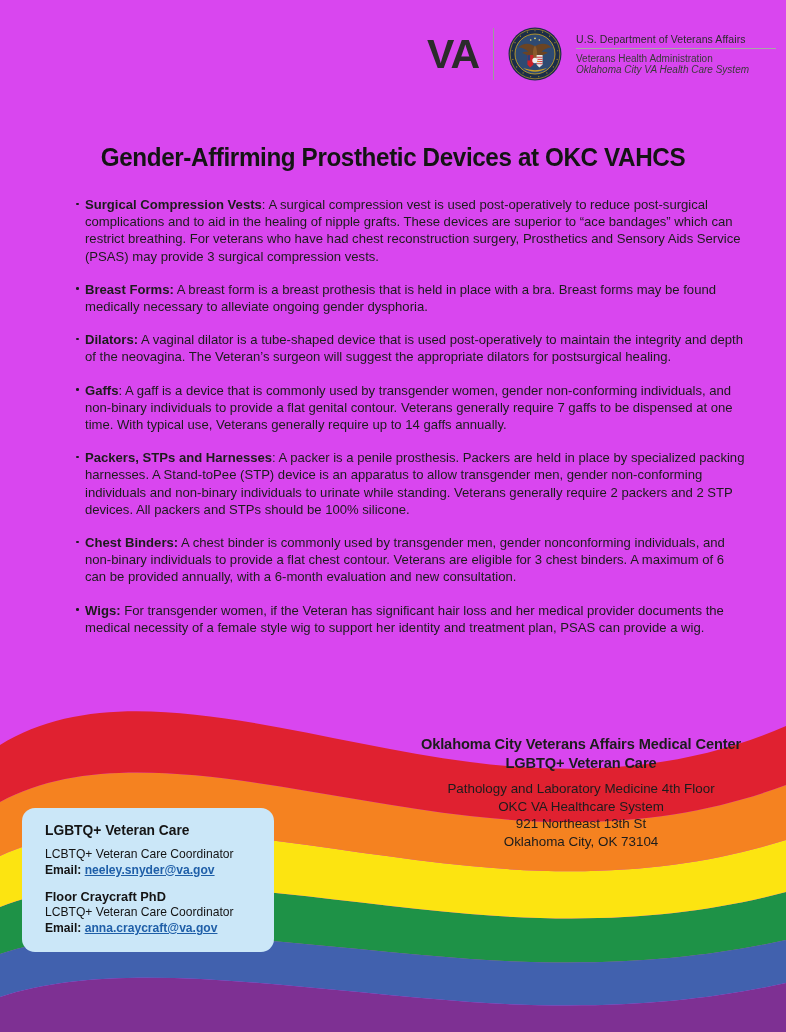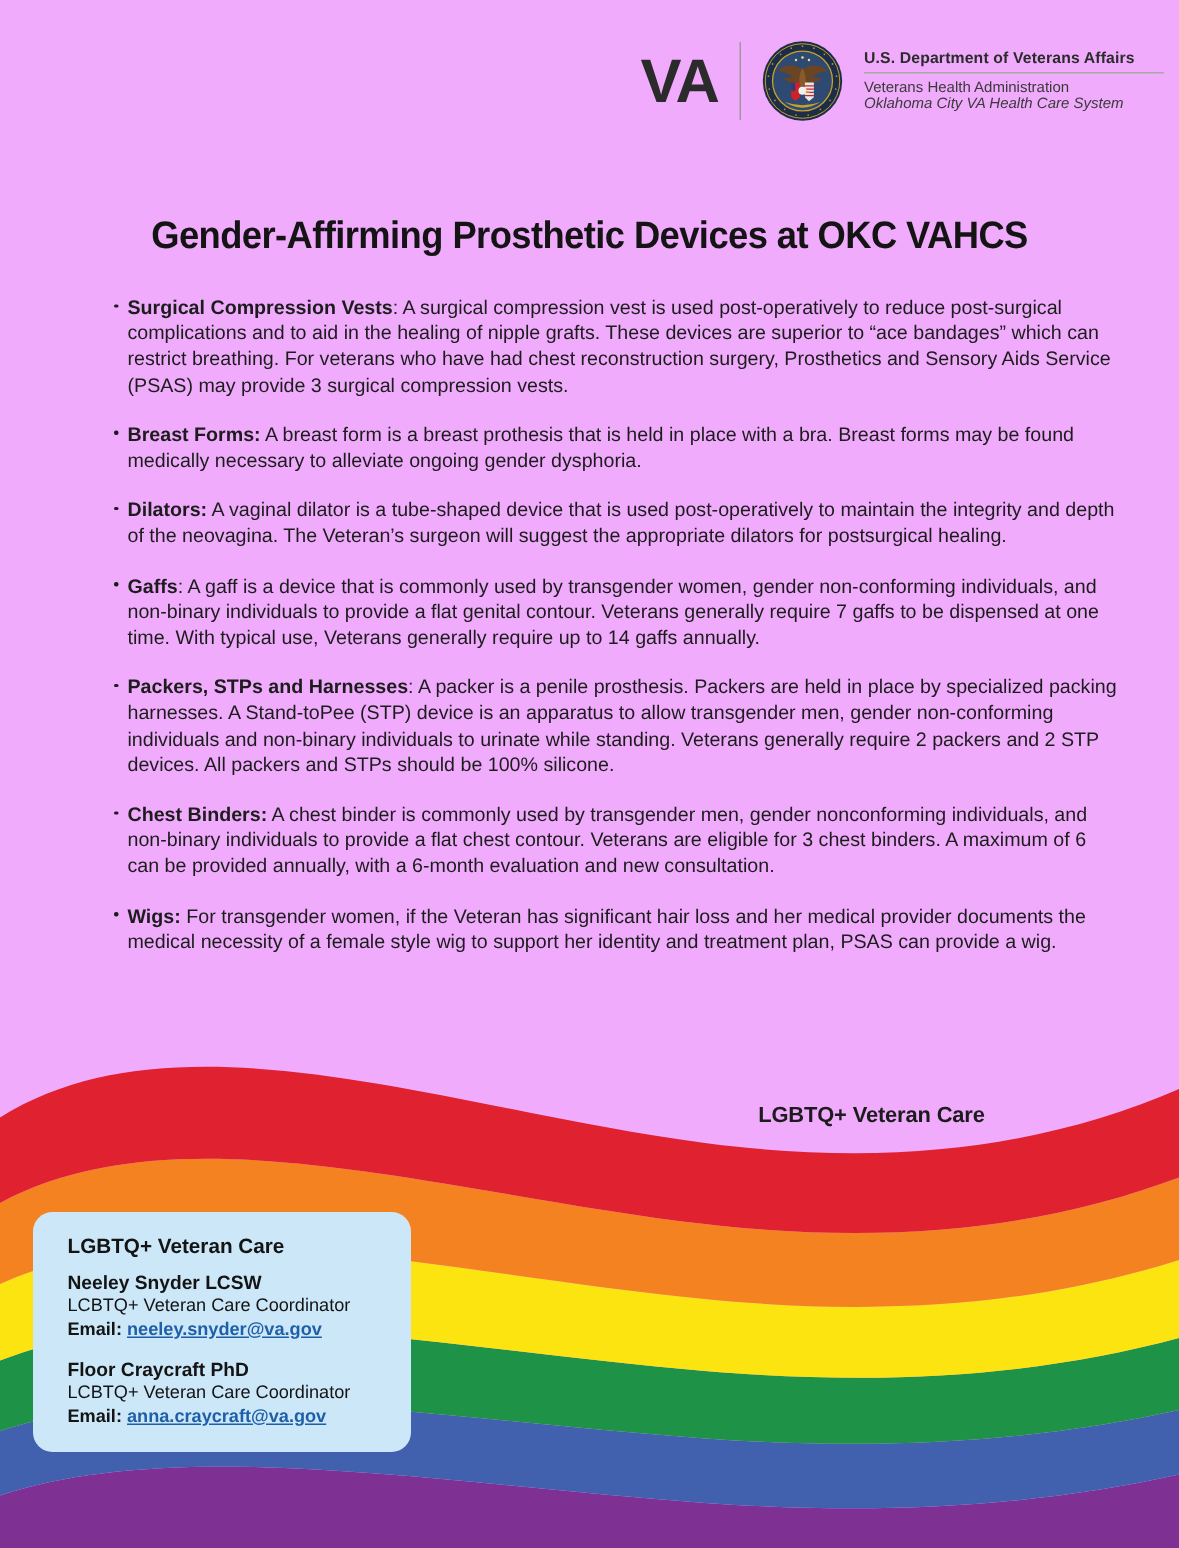--- a/index.html
+++ b/index.html
@@ -10,21 +10,21 @@
   }
   body {
     font-family: "Liberation Sans", sans-serif;
     color: #1a1a1a;
   }
   #page {
     position: relative;
     width: 786px;
     height: 1032px;
     overflow: hidden;
-    background: #f0abfc;
+    background: #d946ef;
   }
 
   
   #header {
     position: absolute;
     top: 18px;
     left: 0;
     width: 786px;
     height: 72px;
     display: flex;
@@ -52,21 +52,21 @@
     width: 54px;
     height: 54px;
     flex: 0 0 54px;
     margin-right: 14px;
   }
   #header-text {
     width: 200px;
   }
   #hdr-line1 {
     font-size: 10.5px;
-    font-weight: bold;
+    font-weight: normal;
     color: #2b2b2b;
     letter-spacing: 0.1px;
     padding-bottom: 3px;
     border-bottom: 1px solid #a8a8a8;
     white-space: nowrap;
   }
   #hdr-line2 {
     font-size: 10px;
     color: #3a3a3a;
     padding-top: 4px;
@@ -293,28 +293,34 @@
 
     <path id="band-purple" d="M0,307 C120,267 300,300 470,312 C600,321 700,312 786,293 L786,342 L0,342 Z" fill="#7E3093"></path>
     <path id="band-blue" d="M0,264 C120,224 300,257 470,269 C600,278 700,269 786,250 L786,293 C700,312 600,321 470,312 C300,300 120,267 0,307 Z" fill="#4161AE"></path>
     <path id="band-green" d="M0,217 C120,170 300,210 470,224 C600,235 700,225 786,202 L786,250 C700,269 600,278 470,269 C300,257 120,224 0,264 Z" fill="#1E9247"></path>
     <path id="band-yellow" d="M0,166 C120,111 300,160 470,176 C600,189 700,177 786,150 L786,202 C700,225 600,235 470,224 C300,210 120,170 0,217 Z" fill="#FCE411"></path>
     <path id="band-orange" d="M0,112 C120,47 300,107 470,126 C600,141 700,127 786,95 L786,150 C700,177 600,189 470,176 C300,160 120,111 0,166 Z" fill="#F58220"></path>
     <path id="band-red" d="M0,55 C120,-20 300,50 470,72 C600,89 700,73 786,36 L786,95 C700,127 600,141 470,126 C300,107 120,47 0,112 Z" fill="#E02130"></path>
   </svg>
 
   <div id="address-block">
+    <div class="addr-head">Oklahoma City Veterans Affairs Medical Center</div>
     <div class="addr-head">LGBTQ+ Veteran Care</div>
+    <div id="address-body">
+      <div class="addr-line">Pathology and Laboratory Medicine 4th Floor</div>
+      <div class="addr-line">OKC VA Healthcare System</div>
+      <div class="addr-line">921 Northeast 13th St</div>
+      <div class="addr-line">Oklahoma City, OK 73104</div>
+    </div>
   </div>
 
   <div id="contact-card" style="background: rgb(203, 231, 248);">
     <div id="contact-title">LGBTQ+ Veteran Care</div>
 
     <div class="person">
-      <div class="person-name">Neeley Snyder LCSW</div>
       <div class="person-role">LCBTQ+ Veteran Care Coordinator</div>
       <div class="person-emailrow"><span>Email:</span> <a class="email-link" href="#" style="color: rgb(31, 95, 168);">neeley.snyder@va.gov</a> </div>
     </div>
 
     <div class="person">
       <div class="person-name">Floor Craycraft PhD</div>
       <div class="person-role">LCBTQ+ Veteran Care Coordinator</div>
       <div class="person-emailrow"><span>Email:</span> <a class="email-link" href="#" style="color: rgb(31, 95, 168);">anna.craycraft@va.gov</a> </div>
     </div>
   </div>

